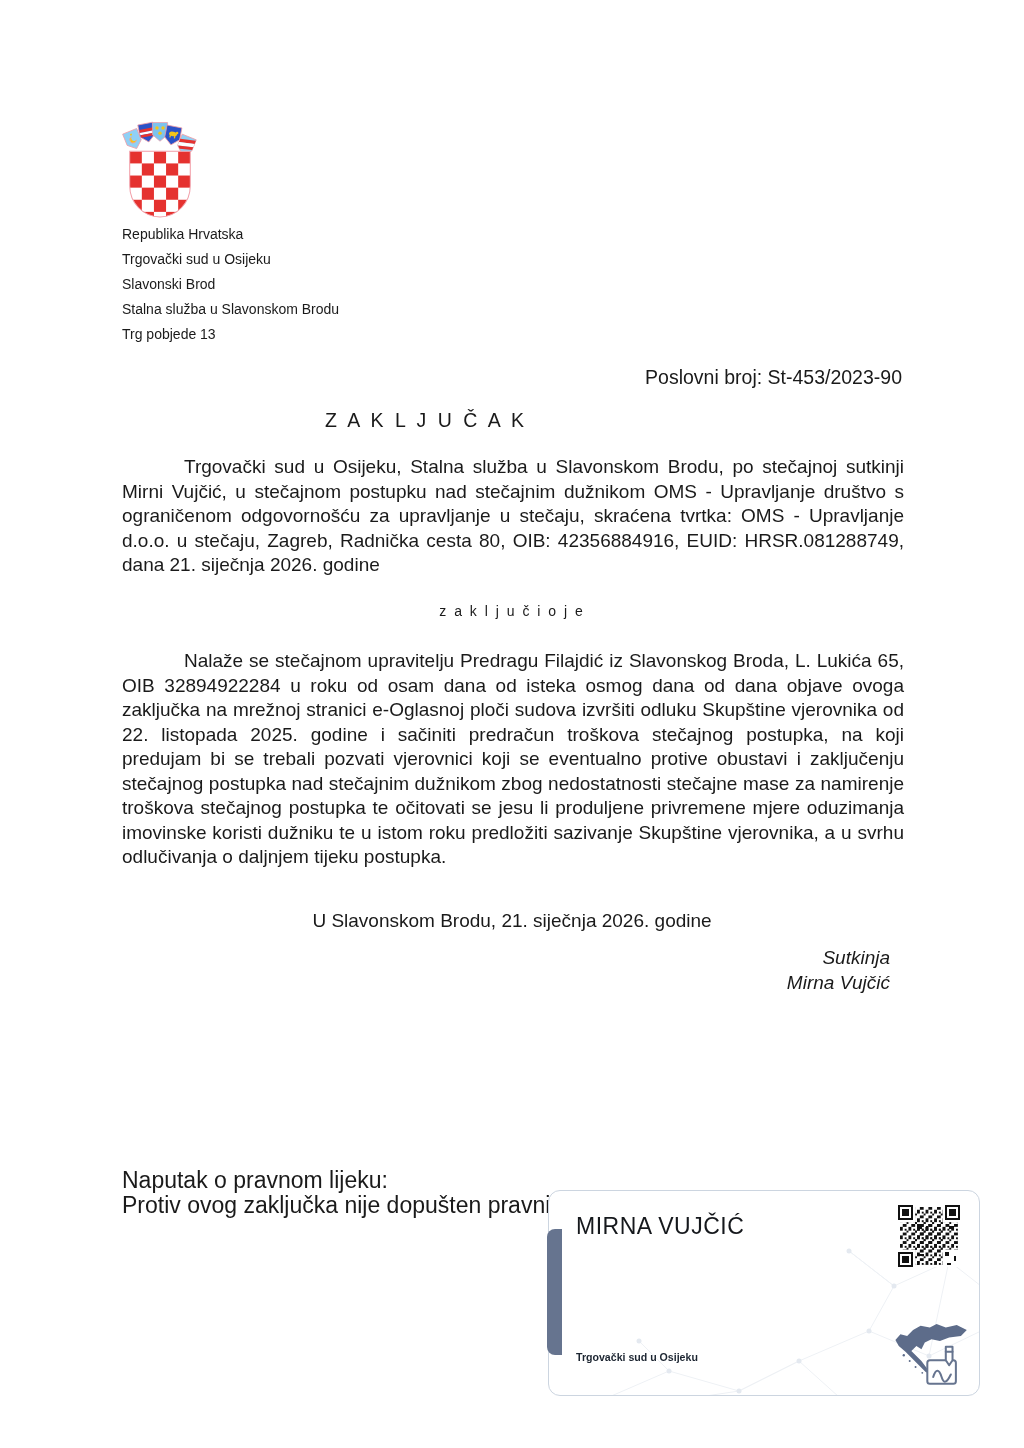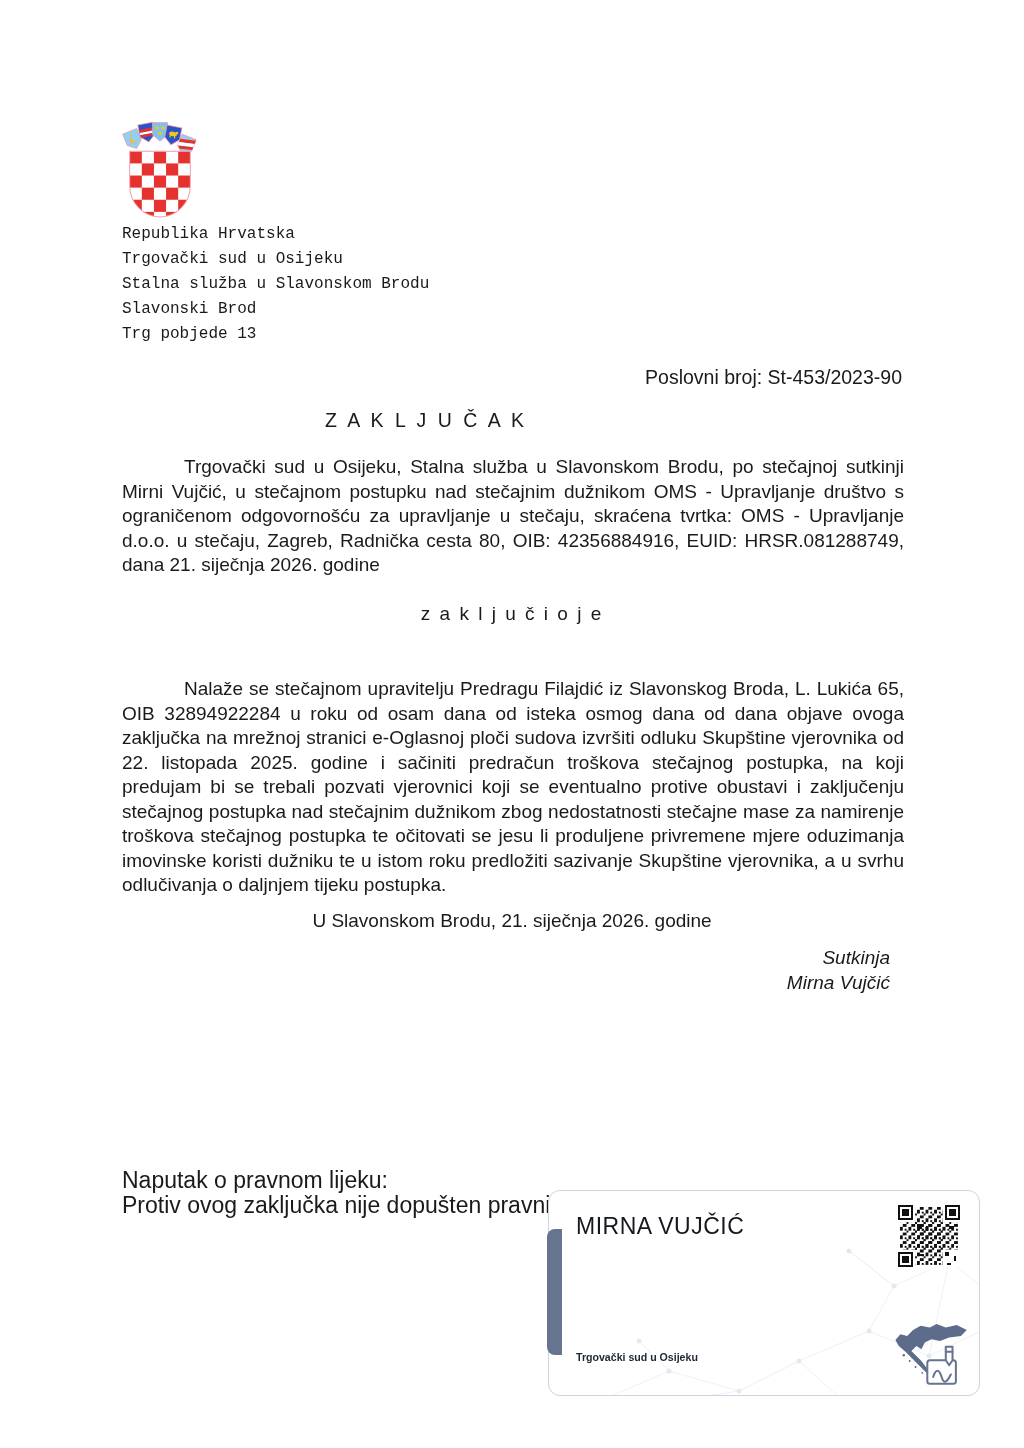--- a/index.html
+++ b/index.html
@@ -6,29 +6,29 @@
   .page{
     position:relative;
     width:1024px;height:1448px;
     background:#ffffff;
     font-family:"Liberation Sans", sans-serif;
     color:#1a1a1a;
     overflow:hidden;
   }
   
   .coat{position:absolute;left:120px;top:119px;width:80px;height:106px;}
-  .address{position:absolute;left:122px;top:222px;font-size:16px;line-height:25px;white-space:nowrap;font-family:Liberation Mono, monospace;}
+  .address{position:absolute;left:122px;top:222px;font-size:14px;line-height:25px;white-space:nowrap;}
   
   .ref{position:absolute;left:122px;top:366px;width:780px;text-align:right;font-size:19.5px;}
   .doc-title{position:absolute;left:0;top:409px;width:852px;text-align:center;font-size:19.5px;letter-spacing:3px;}
   
   .para{position:absolute;left:122px;width:782px;font-size:19px;line-height:24.5px;text-align:justify;text-indent:62px;}
   .p1{top:455px;}
-  .p2{top:649px;margin-top:28px;}
-  .subheading{position:absolute;left:0;top:603px;width:1024px;text-align:center;font-size:19px;letter-spacing:2px;}
+  .p2{top:649px;}
+  .subheading{position:absolute;left:0;top:603px;width:1024px;text-align:center;font-size:14px;letter-spacing:2px;}
   .place-date{position:absolute;left:0;top:910px;width:1024px;text-align:center;font-size:19px;}
   .signer{position:absolute;right:134px;top:945px;text-align:right;font-size:19px;line-height:25px;font-style:italic;}
   .naputak{position:absolute;left:122px;top:1128px;font-size:23px;line-height:25px;margin-top:40px;}
   
   .card{
     position:absolute;left:548px;top:1190px;width:432px;height:206px;
     background:#ffffff;border:1.5px solid #ccd5e0;border-radius:12px;
     box-sizing:border-box;
   }
   .card .pattern{position:absolute;left:0;top:0;width:100%;height:100%;border-radius:11px;overflow:hidden;}
@@ -118,22 +118,22 @@
             <rect x="90" y="184" width="24" height="24"></rect>
         </g>
       </g>
       <path d="M18,64 h120 v68 a60,62 0 0 1 -120,0 z" fill="none" stroke="#f19ca6" stroke-width="2"></path>
     </svg>
   </div>
 
   <div class="address">
     <div>Republika Hrvatska</div>
     <div>Trgovački sud u Osijeku</div>
+    <div>Slavonski Brod</div>
     <div>Stalna služba u Slavonskom Brodu</div>
-    <div>Slavonski Brod</div>
     <div>Trg pobjede 13</div>
   </div>
 
   <div class="ref">Poslovni broj: St-453/2023-90</div>
 
   <div class="doc-title">Z A K L J U Č A K</div>
 
   <div class="para p1">Trgovački sud u Osijeku, Stalna služba u Slavonskom Brodu, po stečajnoj sutkinji Mirni Vujčić, u stečajnom postupku nad stečajnim dužnikom OMS - Upravljanje društvo s ograničenom odgovornošću za upravljanje u stečaju, skraćena tvrtka: OMS - Upravljanje d.o.o. u stečaju, Zagreb, Radnička cesta 80, OIB: 42356884916, EUID: HRSR.081288749, dana 21. siječnja 2026. godine</div>
 
   <div class="subheading">z a k l j u č i o   j e</div>

